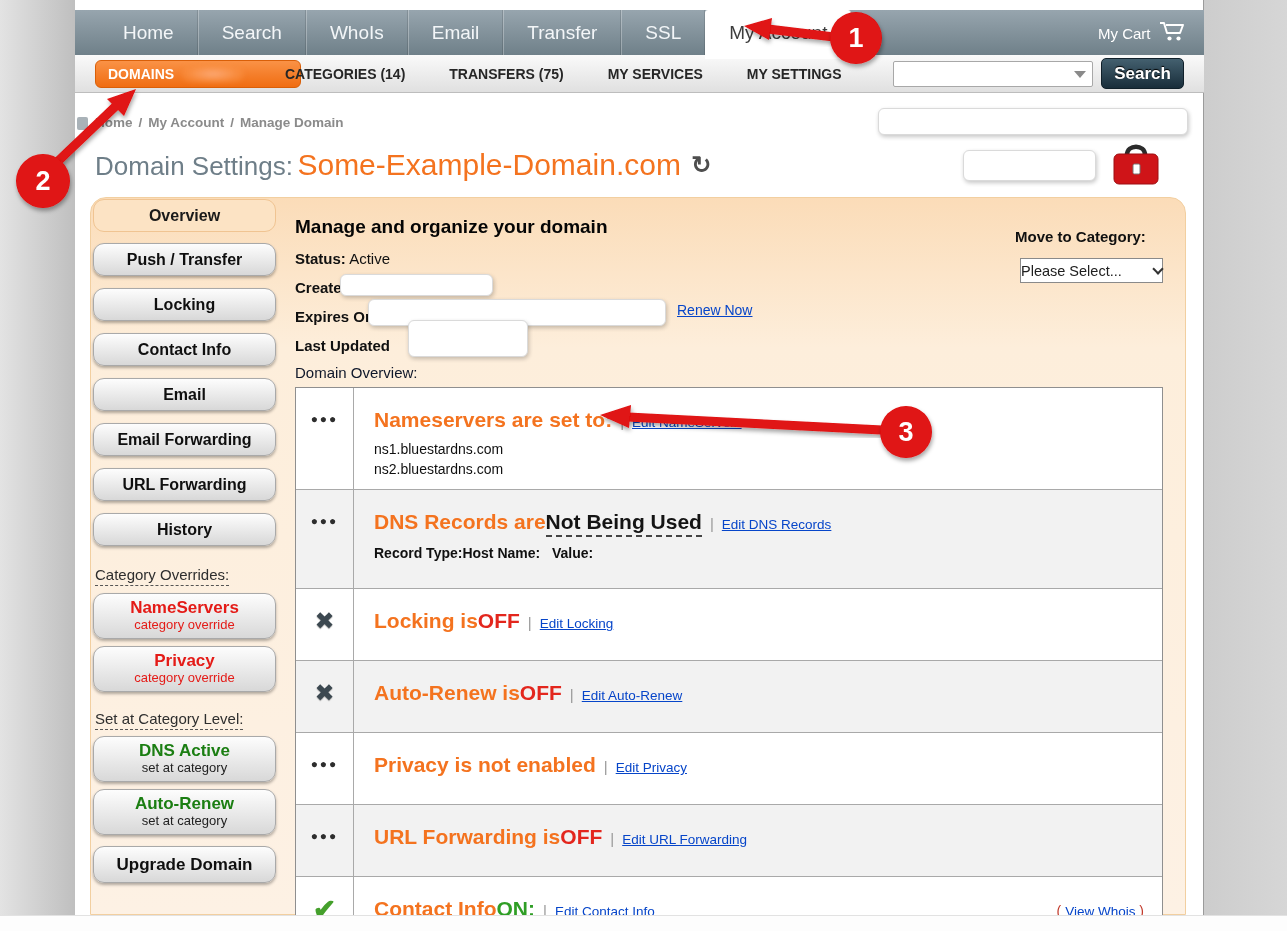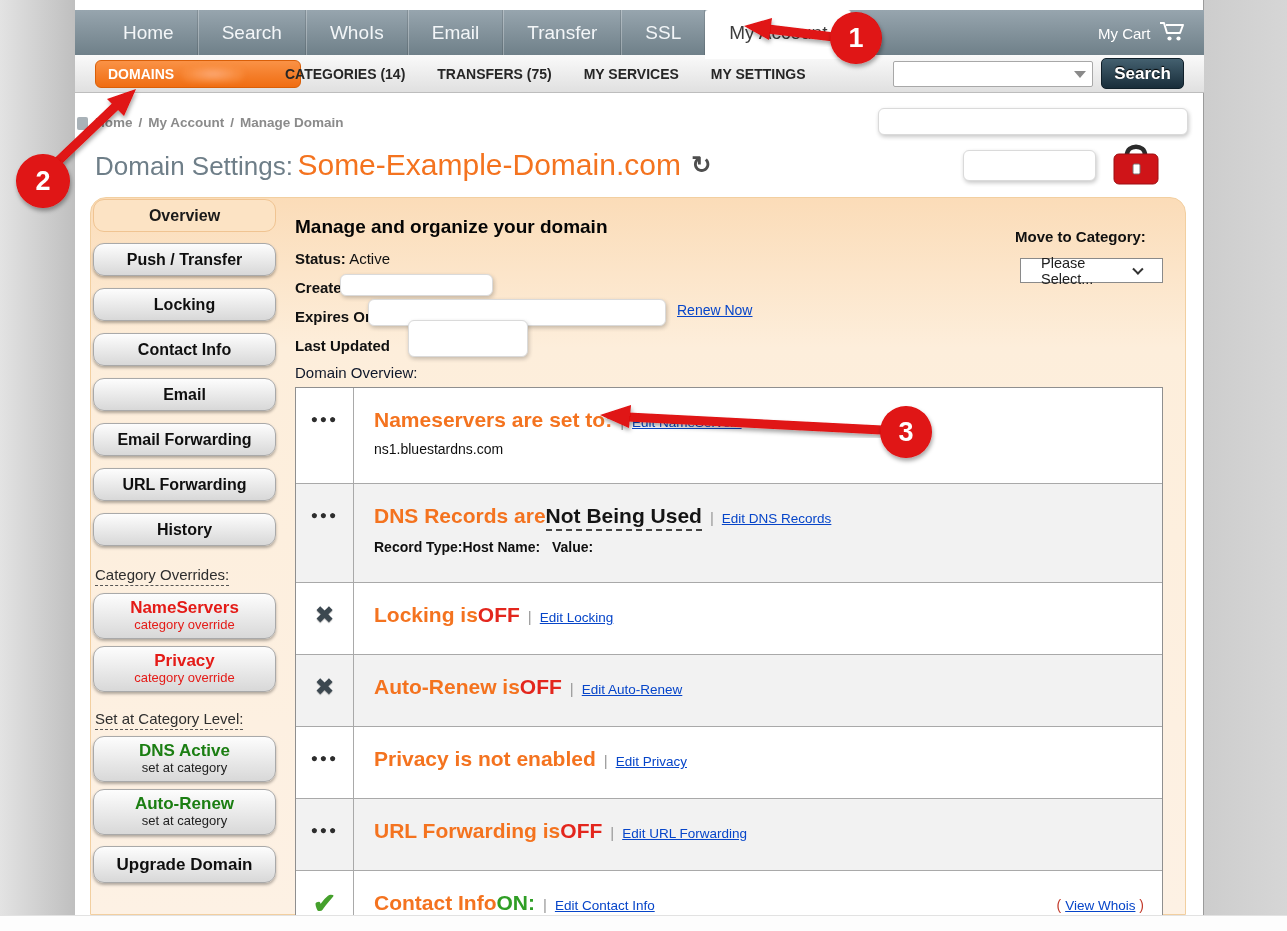--- a/index.html
+++ b/index.html
@@ -36,21 +36,21 @@
   .subnav { position:absolute; left:75px; top:55px; width:1129px; height:38px;
             background:linear-gradient(#fafafa,#e0e0e0); border-bottom:1px solid #bdbdbd; z-index:4; }
   .domains-btn { position:absolute; left:20px; top:5px; width:206px; height:28px;
             background:linear-gradient(#fa9246,#f06d12); border:1px solid #d95f08;
             border-radius:6px; color:#fff; font-weight:bold; font-size:14px;
             display:flex; align-items:center; padding:0 12px; cursor:pointer; }
   .domains-smudge { display:inline-block; width:62px; height:18px; margin-left:8px;
             background:radial-gradient(ellipse at center,#fca873 0%,rgba(250,146,70,.55) 60%,rgba(250,146,70,0) 100%);
             filter:blur(2px); border-radius:9px; }
   .subnav-items { position:absolute; left:210px; top:0; height:38px; display:flex;
-            gap:32px; align-items:center; }
+            gap:44px; align-items:center; }
   .subnav-items span { font-size:14px; font-weight:bold; color:#262626; cursor:pointer; white-space:nowrap; }
   .subnav-combo { position:absolute; left:818px; top:6px; width:200px; height:26px;
             background:#fff; border:1px solid #a8a8a8; border-radius:2px; cursor:text; }
   .subnav-combo .dd { position:absolute; right:6px; top:9px; width:0; height:0;
             border-left:6px solid transparent; border-right:6px solid transparent;
             border-top:7px solid #8a8a8a; }
   .subnav-search { position:absolute; left:1026px; top:3px; width:83px; height:31px;
             background:linear-gradient(#44606f,#182d3a); border:1px solid #10202a;
             border-radius:5px; color:#fff; font-size:17px; font-weight:bold;
             display:flex; align-items:center; justify-content:center; cursor:pointer;
@@ -95,21 +95,21 @@
   
   .heading { position:absolute; left:295px; top:216px; font-size:19px; font-weight:bold;
              color:#050505; z-index:2; }
   .meta { position:absolute; left:295px; top:250px; z-index:2; font-size:15px; color:#101010; }
   .meta div { height:29px; }
   .meta b { font-weight:bold; }
   .movecat-label { position:absolute; left:1015px; top:228px; font-size:15px;
              font-weight:bold; color:#101010; z-index:2; }
   .movecat-select { position:absolute; left:1020px; top:258px; width:143px; height:25px;
              background:#fff; border:1px solid #8a8a8a; z-index:2; font-size:14.5px;
-             color:#202020; display:flex; align-items:center; padding:0 20px; cursor:pointer; }
+             color:#202020; display:flex; align-items:center; padding:0 0; cursor:pointer; }
   .movecat-select .chev { margin-left:auto; width:8px; height:8px;
              border-right:2px solid #333; border-bottom:2px solid #333;
              transform:rotate(45deg); margin-top:-4px; }
   .overview-label { position:absolute; left:295px; top:364px; font-size:15px;
              color:#0f172a; z-index:2; }
   .renew { color:#0645c9; text-decoration:underline; font-size:14px; }
 
   
   .otable { position:absolute; left:295px; top:387px; width:868px; height:544px;
             background:#fff; border:1px solid #8f8f8f; z-index:2; overflow:hidden; }
@@ -258,20 +258,21 @@
         <span class="ic-dots">●●●</span>
       </div>
       <div class="ccell">
         <div class="tline">
           <span class="tpart s-orange">Nameservers are set to:</span>
           <span class="tsep">|</span>
           <a class="elink">Edit NameServers</a>
         </div>
         <div class="sublines">
           <div>ns1.bluestardns.com</div>
+          <div>ns2.bluestardns.com</div>
         </div>
       </div>
     </div>
     <div class="row zebra">
       <div class="icell">
         <span class="ic-dots">●●●</span>
       </div>
       <div class="ccell">
         <div class="tline">
           <span class="tpart s-orange">DNS Records are </span>

